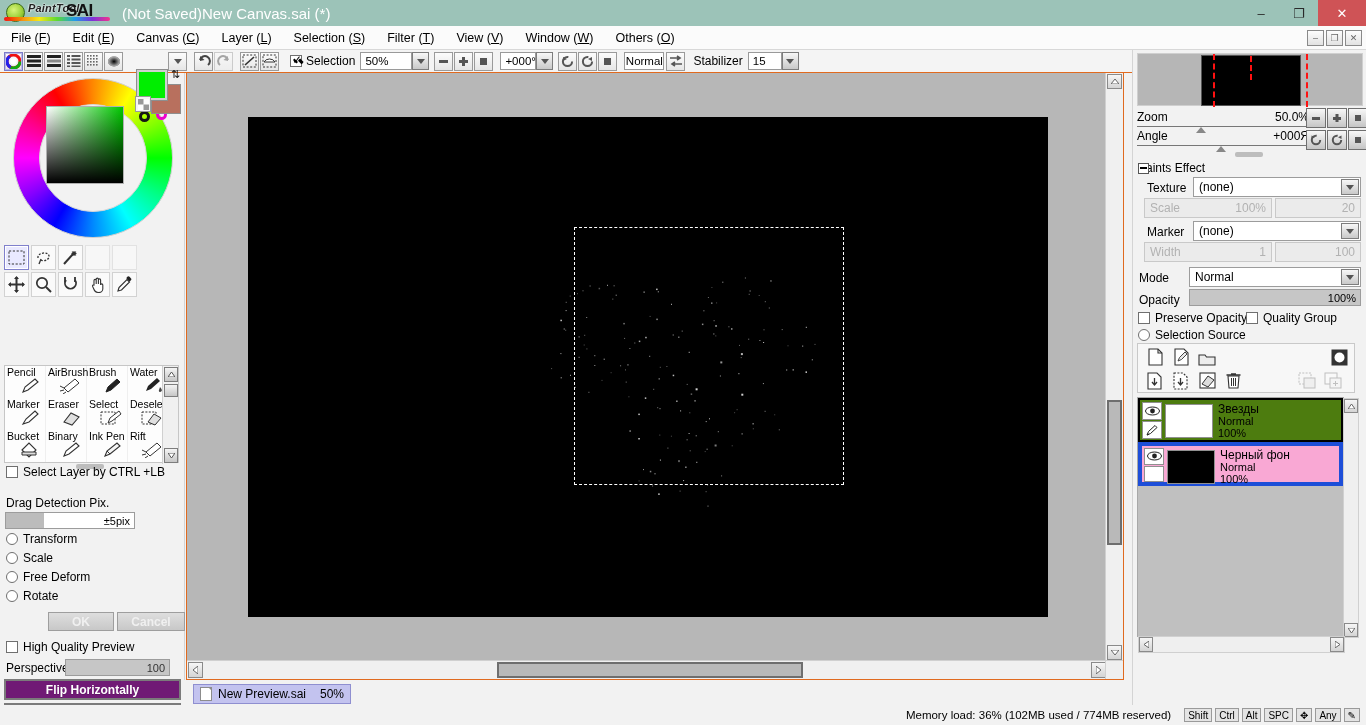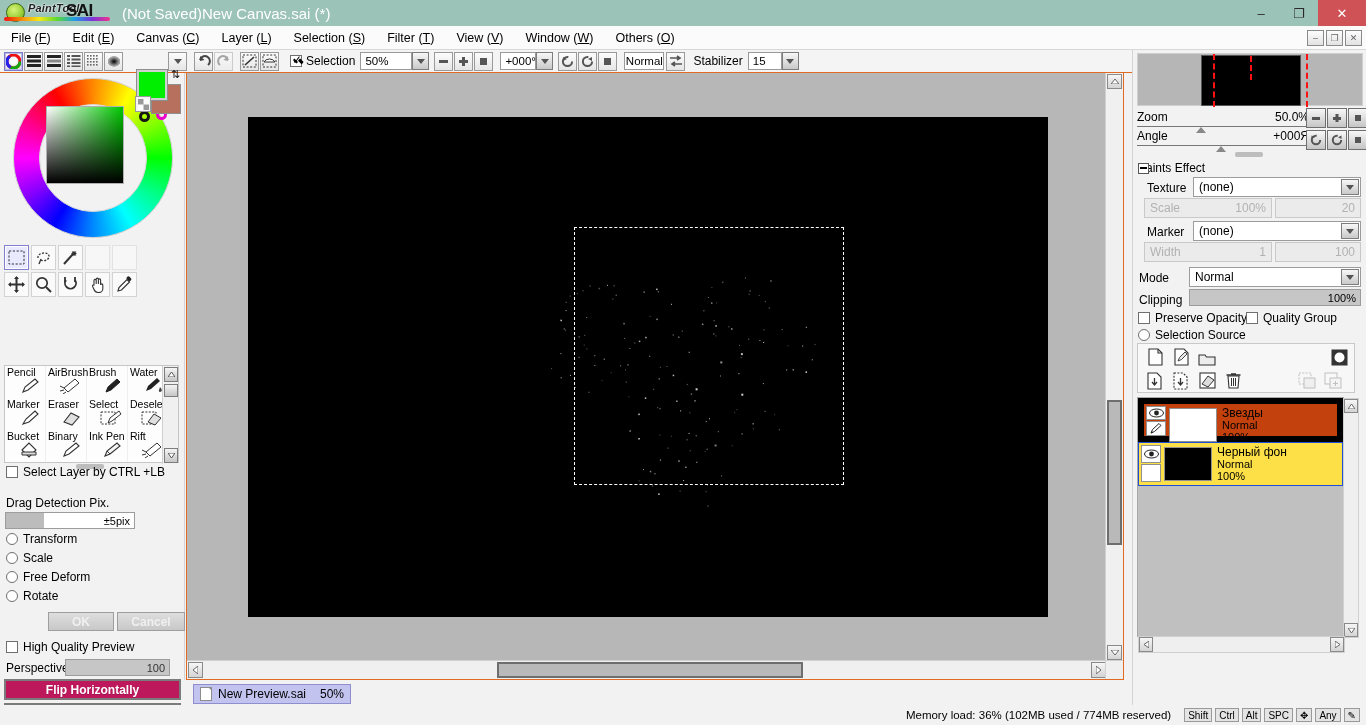--- a/index.html
+++ b/index.html
@@ -144,21 +144,21 @@
 
   .lp-row{ position:absolute; left:6px; font-size:12px; display:flex; align-items:center; gap:5px;}
   .radio{ width:12px;height:12px;border-radius:50%;border:1px solid #6f6f6f;background:#fff;display:inline-block;}
   .slider-field{
     height:17px;border:1px solid #9c9c9c;background:#fff;position:relative;display:flex;align-items:center;
     justify-content:flex-end;padding-right:4px;font-size:11px;
   }
   .slider-fill{position:absolute;left:0;top:0;height:100%;background:#bcbcbc;}
   .bigbtn{
     position:absolute;left:4px;width:177px;height:21px;border:2px solid #7b7b7b;
-    background:#be185d;color:#fff;font-weight:bold;font-size:12px;
+    background:#701a75;color:#fff;font-weight:bold;font-size:12px;
     display:flex;align-items:center;justify-content:center; text-shadow:0 1px 0 rgba(0,0,0,.15);
   }
   .okbtn{
     position:absolute;height:19px;border:1px solid #9e9e9e;background:linear-gradient(#dedede,#c8c8c8);
     color:#f0f0f0;font-weight:bold;font-size:12px;display:flex;align-items:center;justify-content:center;margin-left:44px;
   }
 
   
   #canvasarea{
     position:absolute; left:186px; top:73px; width:938px; height:607px;
@@ -230,22 +230,22 @@
 
   #layerbtnbox{
     position:absolute;left:1137px;top:343px;width:218px;height:50px;background:#f7f7f7;border:1px solid #c9c9c9;
   }
   .lbtn{position:absolute;width:22px;height:21px;display:flex;align-items:center;justify-content:center;}
 
   #layerlist{
     position:absolute;left:1137px;top:397px;width:207px;height:240px;background:#c0c0c0;
     border:1px solid #a8a8a8;
   }
-  .layeritem{ position:relative; height:44px; background:#fde047; border:1px solid #1d4ed8; display:flex;}
-  .layeritem.sel{ background:#c2410c; border:6px solid #000000;}
+  .layeritem{ position:relative; height:44px; background:#f9a8d4; border:4px solid #1d4ed8; display:flex;}
+  .layeritem.sel{ background:#4d7c0f; border:2px solid #000000;}
   .lcol-eye{width:24px;display:flex;flex-direction:column;align-items:center;padding-top:2px;gap:1px;}
   .eyebox,.penbox{width:20px;height:18px;border:1px solid #909090;background:#fff;display:flex;align-items:center;justify-content:center;}
   .lthumb{width:48px;height:34px;border:1px solid #909090;margin:4px 5px 0 1px;}
   .linfo{font-size:11px;line-height:12px;padding-top:3px;}
   .linfo .nm{font-size:12px;}
   #ll-vscroll{position:absolute;right:-16px;top:0;width:16px;height:240px;background:#efefef;border:1px solid #d0d0d0;}
   #ll-hscroll{position:absolute;left:0;bottom:-17px;width:207px;height:17px;background:#efefef;border:1px solid #d0d0d0;}
 
   
   #tabbar{
@@ -983,21 +983,21 @@
   <div class="rnum" style="left:142px;top:192px;width:86px">100</div>
 
   <div class="rlabel" style="left:6px;top:221px">Mode</div>
   <div class="rfield" style="left:56px;top:217px;width:172px">
     <span>Normal</span>
     <span class="drop">
         <span class="tri-d"></span>
       </span>
   </div>
 
-  <div class="rlabel" style="left:6px;top:243px">Clipping</div>
+  <div class="rlabel" style="left:6px;top:243px">Opacity</div>
   <div class="slider-field" style="position:absolute;left:56px;top:239px;width:172px;background:#c6c6c6">
     <span style="position:relative">100%</span>
   </div>
 
   <div style="position:absolute;left:5px;top:261px;display:flex;align-items:center;gap:5px;font-size:12px">
     <span class="cb"></span>
     <span>Preserve Opacity</span>
   </div>
   <div style="position:absolute;left:113px;top:261px;display:flex;align-items:center;gap:5px;font-size:12px">
     <span class="cb"></span>

